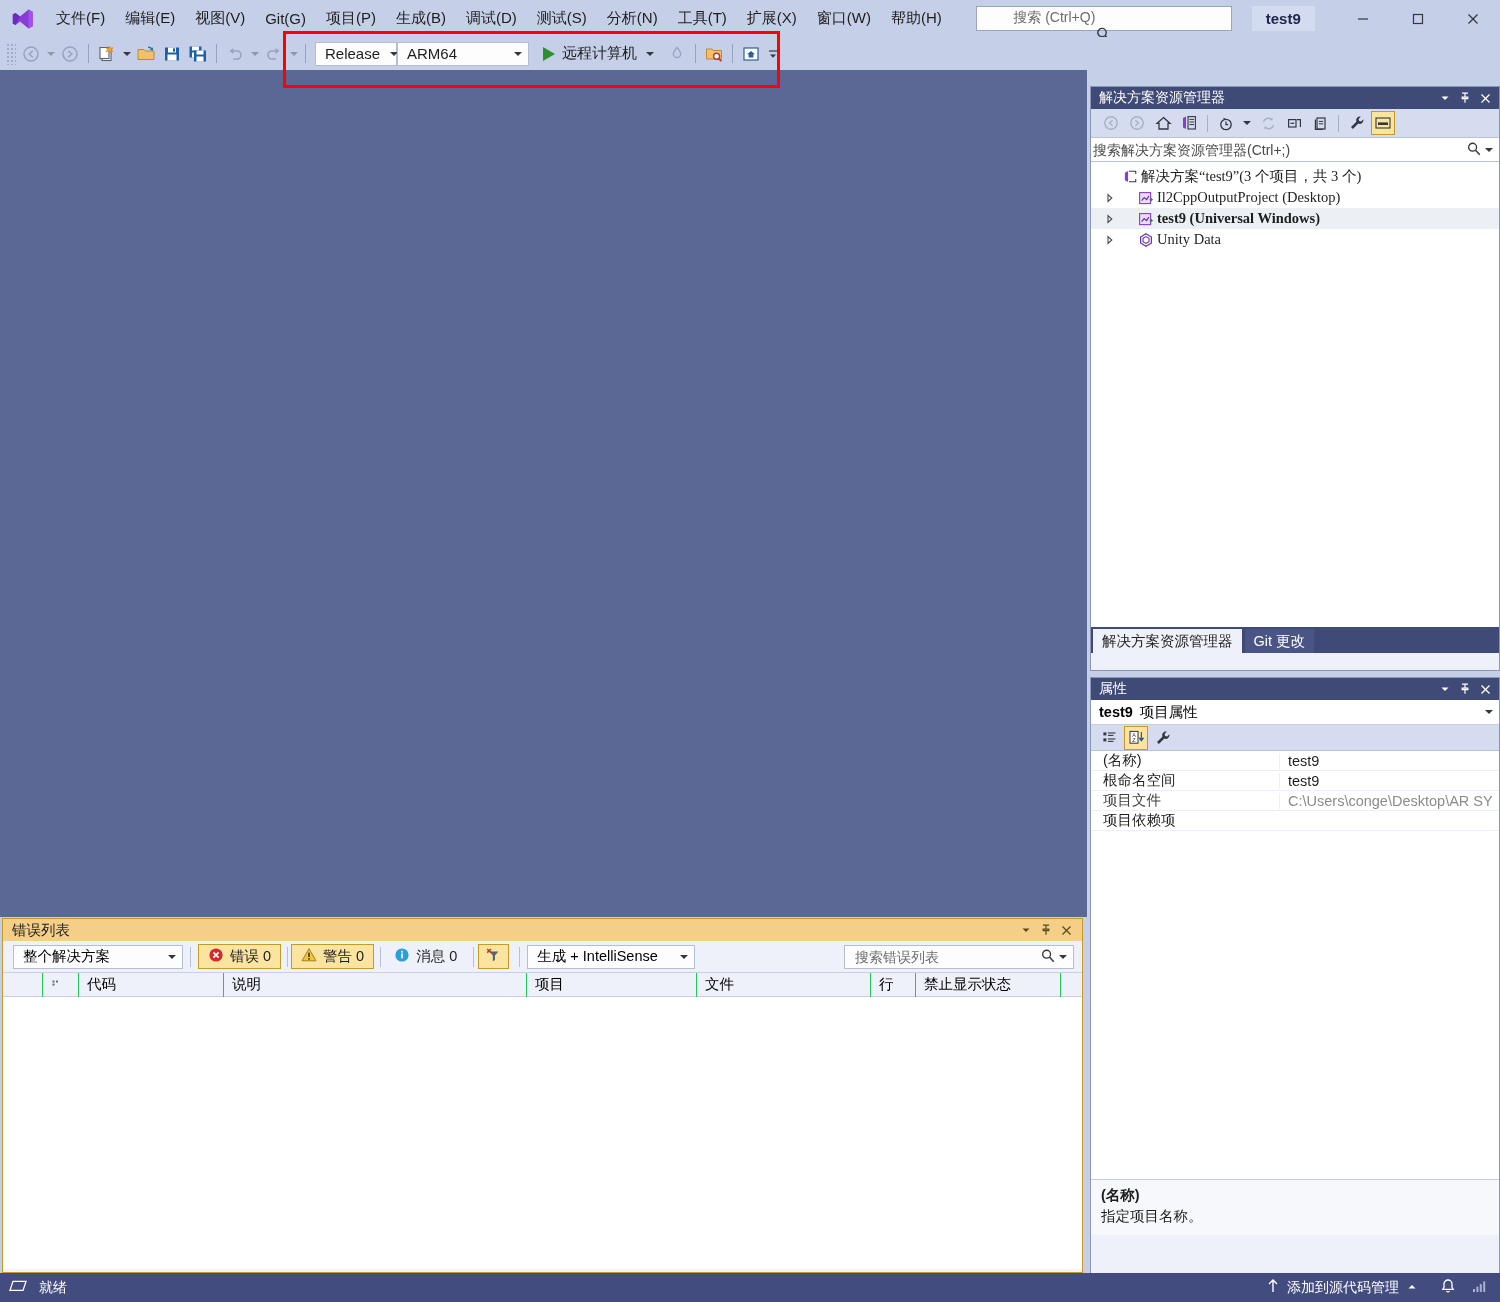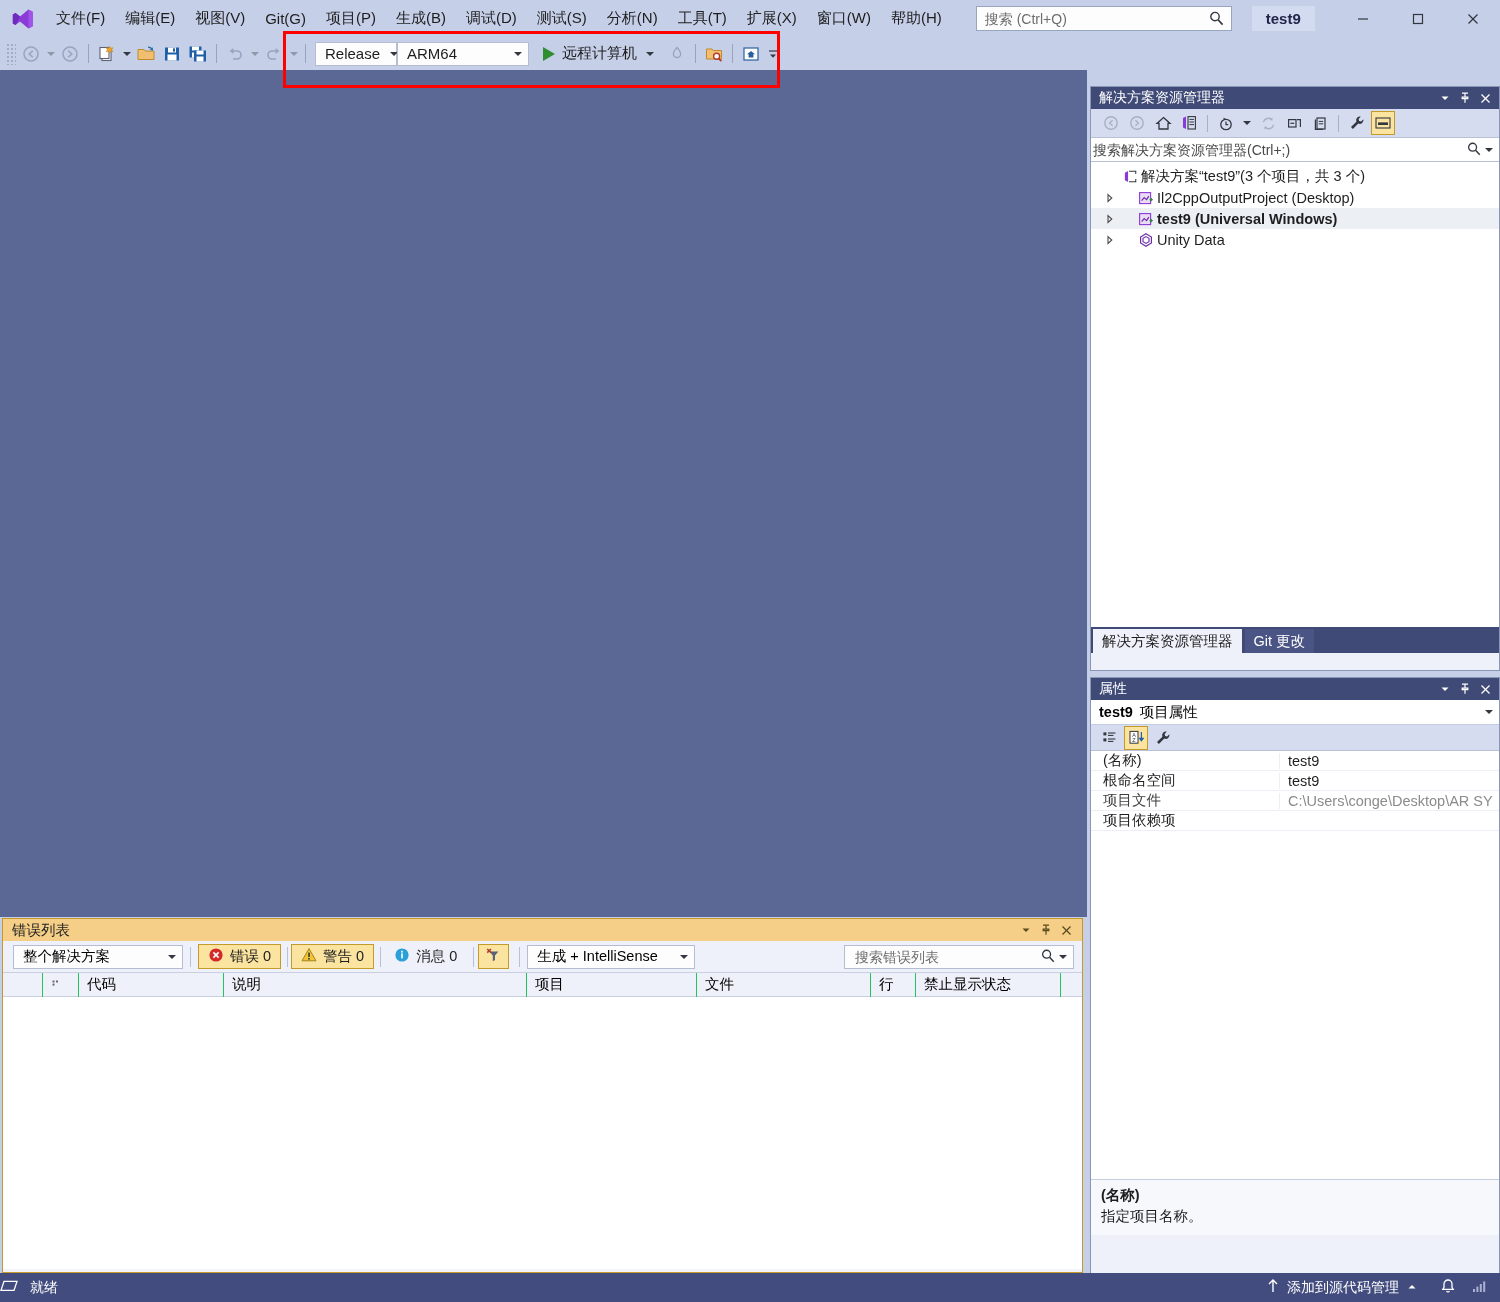--- a/index.html
+++ b/index.html
@@ -20,21 +20,21 @@
     background: #c5cfe8; display: flex; align-items: center;
   }
   .vs-logo { width: 46px; height: 37px; display: flex; align-items: center; justify-content: center; }
   .vs-logo svg { display:block; }
   .menu-item {
     height: 37px; padding: 0 10px; display: flex; align-items: center;
     color: #1e1e1e; font-size: 15px; white-space: nowrap; cursor: default;
   }
   .search-wrap {
     margin-left: 24px; width: 256px; height: 25px; background: #fdfdfe;
-    border: 1px solid #9aa5c0; display: flex; align-items: center; padding: 1px 6px;
+    border: 1px solid #9aa5c0; display: flex; align-items: center; padding: 1px 6px; flex-direction: column;
   }
   .search-wrap input {
     border: 0; outline: 0; background: transparent; flex: 1; font-size: 14px;
     color: #1e1e1e; font-family: "Liberation Sans", sans-serif;
   }
   .search-wrap input::placeholder { color: #6d6d6d; }
   .mag { width: 17px; height: 17px; flex: 0 0 auto; }
   .solution-chip {
     margin-left: 20px; height: 25px; padding: 0 14px; background: #d3dbf1;
     display: flex; align-items: center; font-weight: bold; color: #22264b; font-size: 15px;
@@ -93,21 +93,21 @@
   .se-tb { width: 24px; height: 24px; display: flex; align-items: center; justify-content: center; }
   .se-tb.active { background: #fbe4a0; border: 1px solid #c49a28; }
   .se-sep { width: 1px; height: 17px; background: #a7b0c9; margin: 0 4px; }
   .se-search {
     height: 25px; background: #ffffff; border-top: 1px solid #b9c1d6; border-bottom: 1px solid #b9c1d6;
     display: flex; align-items: center; padding: 0 4px 0 0;
   }
   .se-search input { border: 0; outline: 0; flex: 1; font-size: 14px; background: transparent; font-family: "Liberation Sans", sans-serif; }
   .se-search input::placeholder { color: #4a4a4a; }
 
-  .tree { background: #ffffff; height: 465px; padding-top: 4px; overflow: hidden; }
+  .tree { background: #ffffff; height: 465px; padding-top: 4px; overflow: hidden; font-family: Liberation Serif, serif; }
   .tree-row { height: 21px; display: flex; align-items: center; padding-left: 10px; font-size: 14.5px; color: #1e1e1e; white-space: nowrap; }
   .tree-row.sel { background: #eceff4; }
   .tree-row.bold { font-weight: bold; }
   .twisty { width: 18px; display: flex; align-items: center; justify-content: center; }
   .twisty svg { display: block; }
   .ticon { width: 22px; display: flex; align-items: center; justify-content: center; }
 
   .tabs { height: 26px; background: #3f4a77; display: flex; align-items: flex-end; padding-left: 2px; }
   .tab { height: 24px; padding: 0 9px; display: flex; align-items: center; font-size: 14.5px; }
   .tab.active { background: #eef1f9; color: #1e1e1e; }
@@ -151,21 +151,21 @@
   .err-search input::placeholder { color: #6d6d6d; }
   .err-header-row { height: 24px; background: #eef1f9; display: flex; align-items: center; border-bottom: 1px solid #c9cfe0; font-size: 14.5px; }
   .ehcell { height: 24px; display: flex; align-items: center; padding-left: 8px; border-right: 1px solid #22c55e; white-space: nowrap; }
   .err-body { background: #ffffff; height: 272px; }
 
   
   .statusbar {
     position: absolute; left: 0; bottom: 0; width: 1500px; height: 29px; background: #434c7e;
     display: flex; align-items: center; color: #ffffff; font-size: 14px;
   }
-  .status-left { display: flex; gap: 10px; }
+  .status-left { display: flex; gap: 10px; padding-left: 9px; }
   .status-right { margin-left: auto; display: flex; align-items: center; gap: 10px; padding-right: 14px; }
   .sb-item { display: flex; align-items: center; gap: 7px; padding: 0 6px; height: 29px; }
 </style>
 </head>
 <body>
 
 <div id="app">
 
   <div class="menubar">
     <div class="vs-logo">

